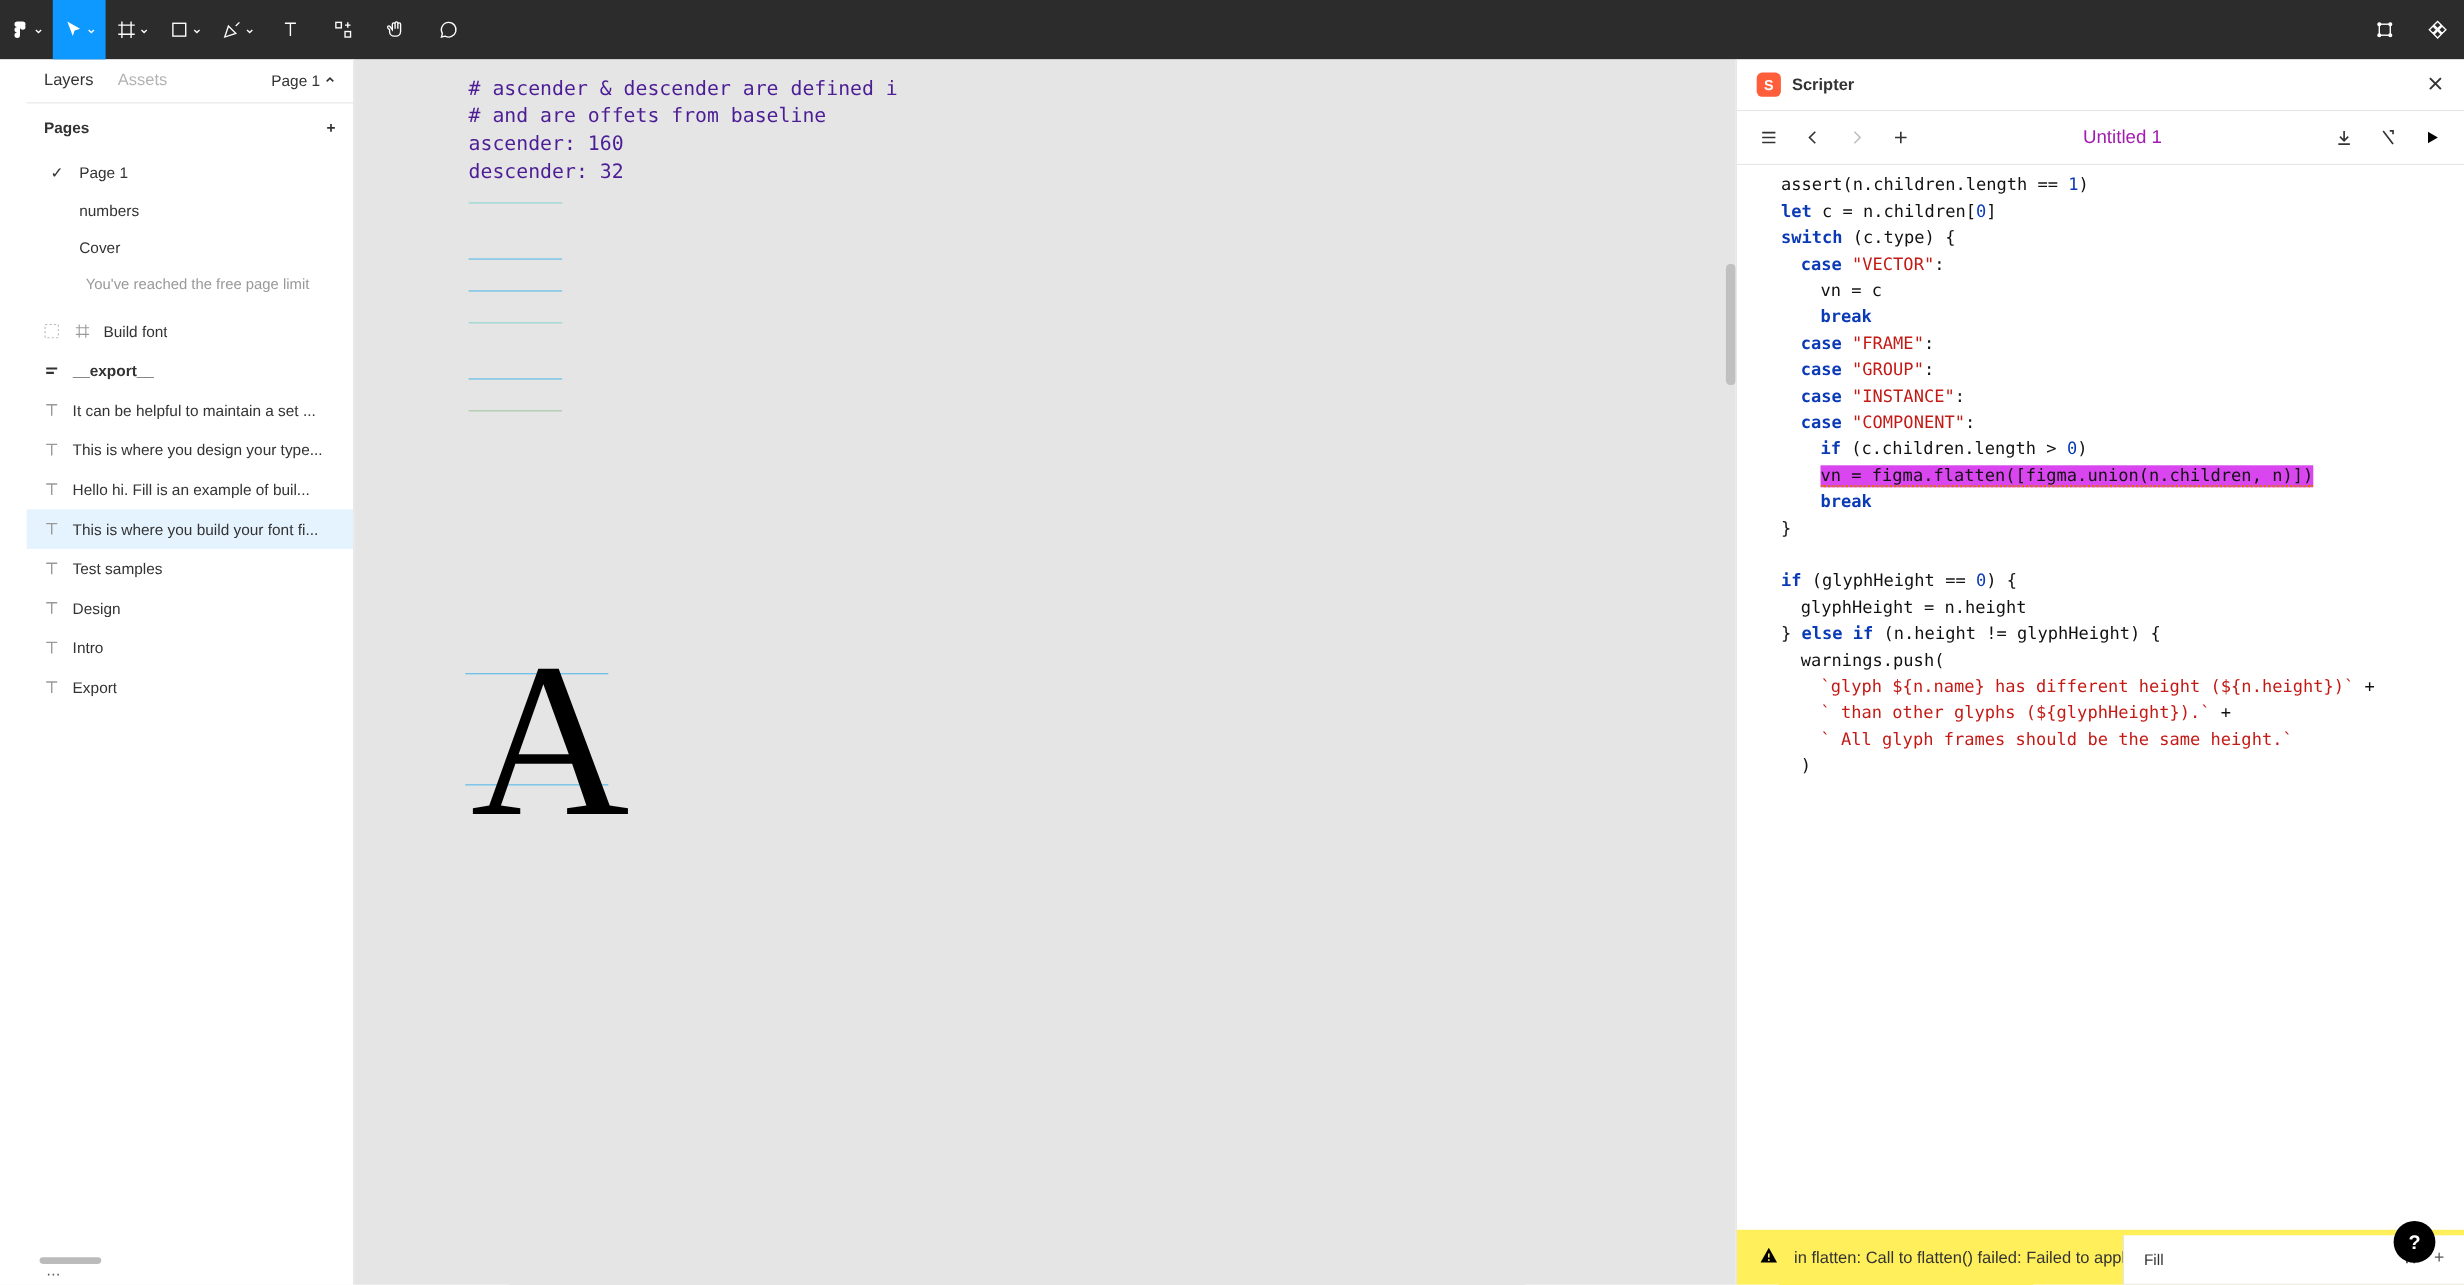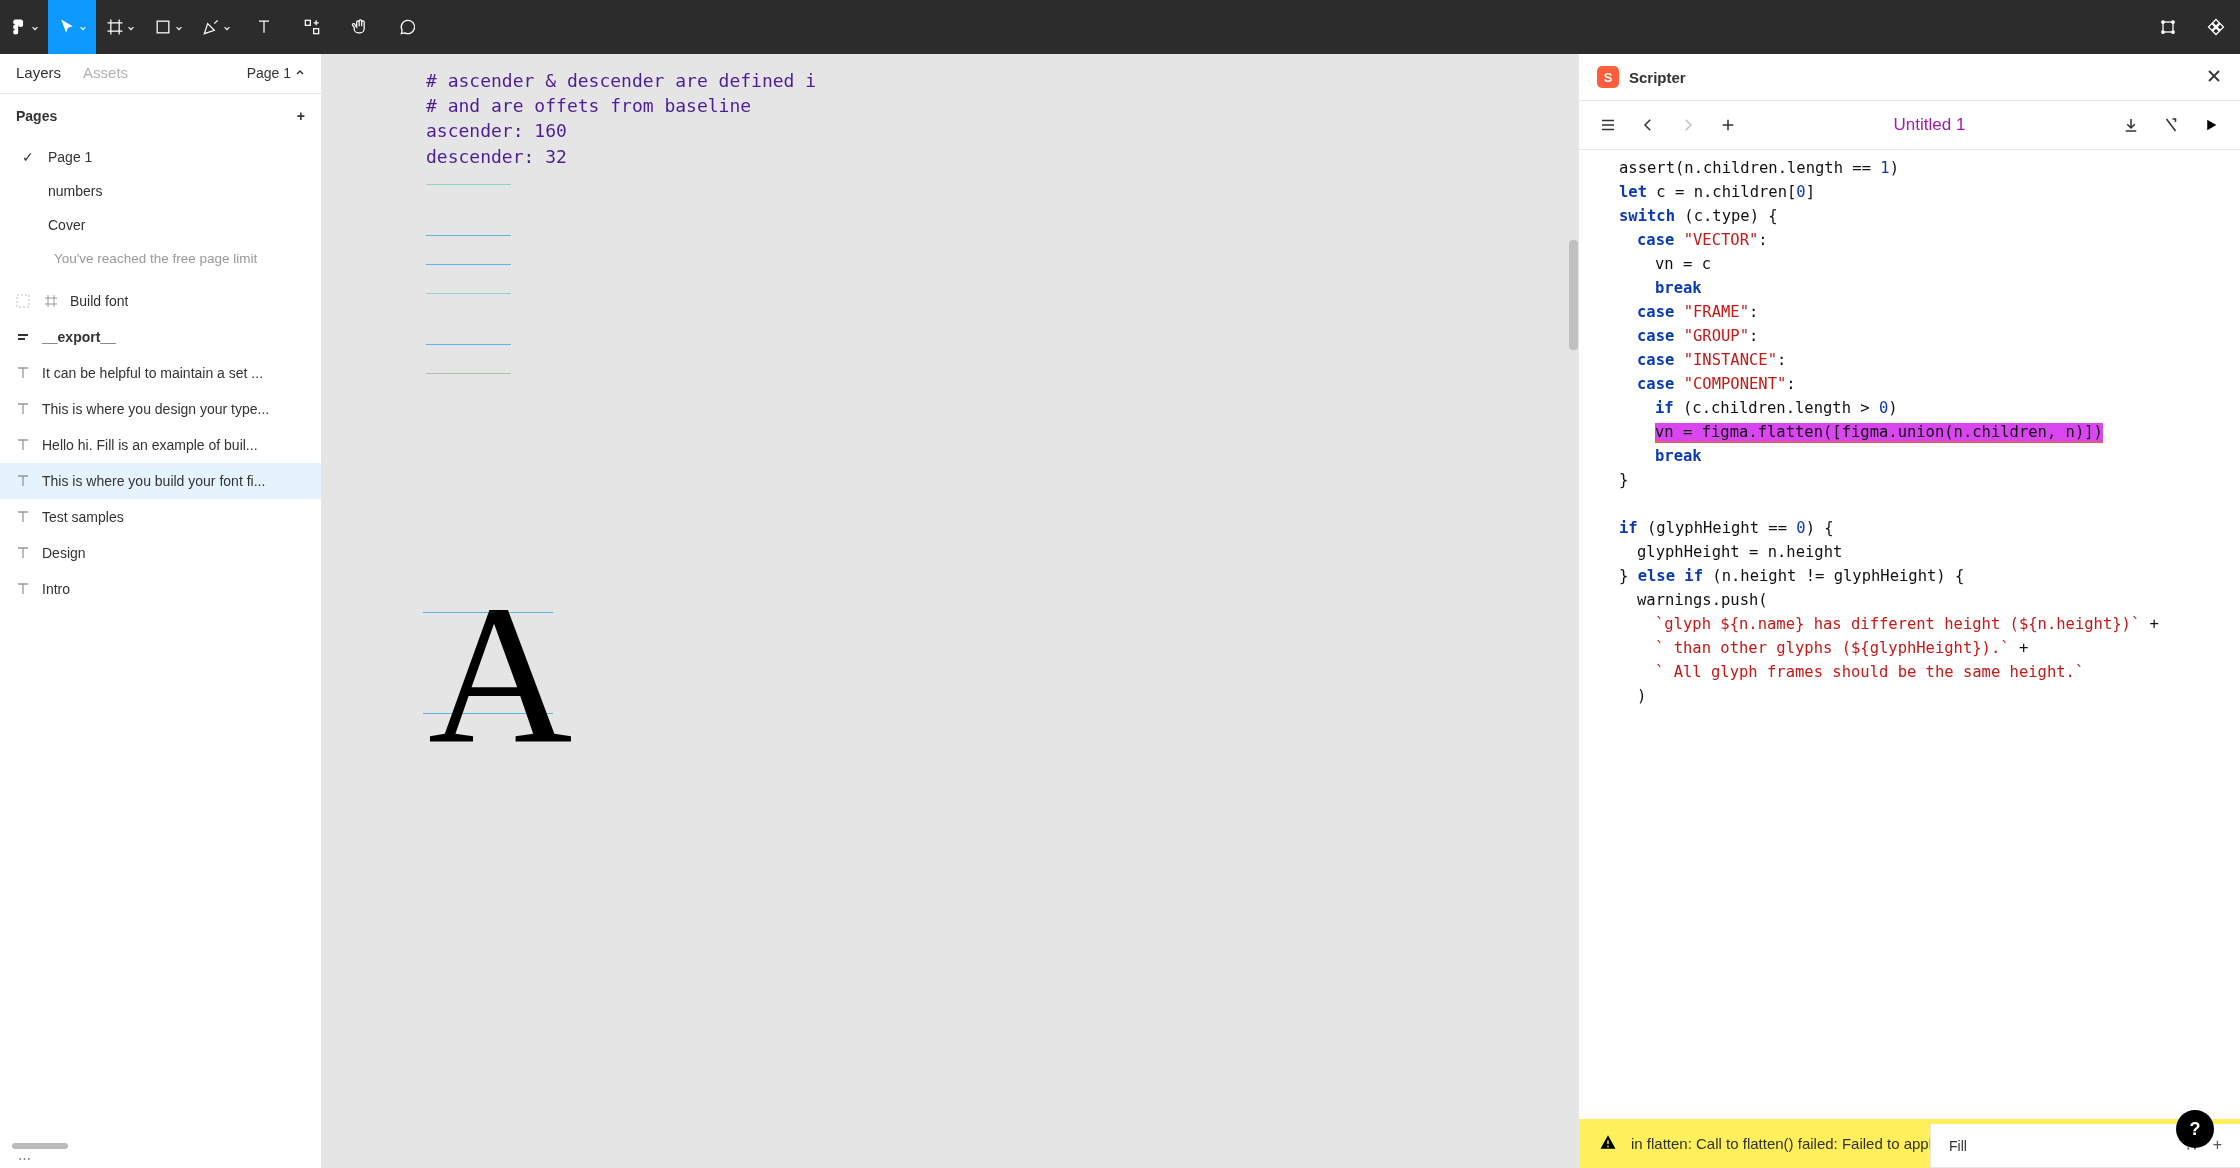--- a/index.html
+++ b/index.html
@@ -12,21 +12,21 @@
 .tb-btn.active { background: #0d99ff; }
 .tb-btn svg { width: 20px; height: 20px; fill: none; stroke: #fff; stroke-width: 1.5; }
 .tb-spacer { flex: 1; }
 .chev { margin-left: 2px; }
 .chev svg { width: 8px; height: 8px; }
 
 
 .main { flex: 1; display: flex; min-height: 0; }
 
 
-.sidebar { width: 322px; border-right: 1px solid #e6e6e6; display: flex; flex-direction: column; background: #fff; }
+.sidebar { width: 322px; border-right: 1px solid #e6e6e6; display: flex; flex-direction: column; background: #fff; padding-left: 24px; }
 .sb-tabs { display: flex; align-items: center; padding: 10px 16px 12px; border-bottom: 1px solid #e6e6e6; gap: 22px; }
 .sb-tab { font-size: 15px; color: #b3b3b3; cursor: pointer; font-weight: 500; }
 .sb-tab.active { color: #333; }
 .sb-tabs .spacer { flex: 1; }
 .page-sel { font-size: 14px; color: #333; cursor: pointer; display: flex; align-items: center; gap: 4px; }
 .pages-hdr { display: flex; align-items: center; justify-content: space-between; padding: 14px 16px; }
 .pages-hdr span { font-weight: 600; font-size: 14px; }
 .plus { font-size: 22px; cursor: pointer; color: #333; line-height: 1; }
 .pages-list { padding: 2px 0 8px; }
 .page-item { padding: 9px 20px 9px 22px; display: flex; align-items: center; gap: 12px; cursor: pointer; font-size: 14px; }
@@ -276,20 +276,28 @@
             </span>
             <span class="layer-text">Design</span>
           </div>
           <div class="layer-item">
             <span class="layer-icon">
               <svg width="16" height="16" viewBox="0 0 16 16">
                 <path d="M3 3h10M8 3v10" stroke="#999" stroke-width="1.3" fill="none"></path>
               </svg>
             </span>
             <span class="layer-text">Intro</span>
+          </div>
+          <div class="layer-item">
+            <span class="layer-icon">
+              <svg width="16" height="16" viewBox="0 0 16 16">
+                <path d="M3 3h10M8 3v10" stroke="#999" stroke-width="1.3" fill="none"></path>
+              </svg>
+            </span>
+            <span class="layer-text">Export</span>
           </div>
         </div>
       <div class="scrollbar-stub"></div>
       <div class="more-dots">⋯</div>
     </div>
 
     <div class="canvas">
       <div class="canvas-text" id="canvas-text"># ascender &amp; descender are defined i<br># and are offets from baseline<br>ascender: 160<br>descender: 32</div>
       <div class="guides">
         <div class="guide"></div>

